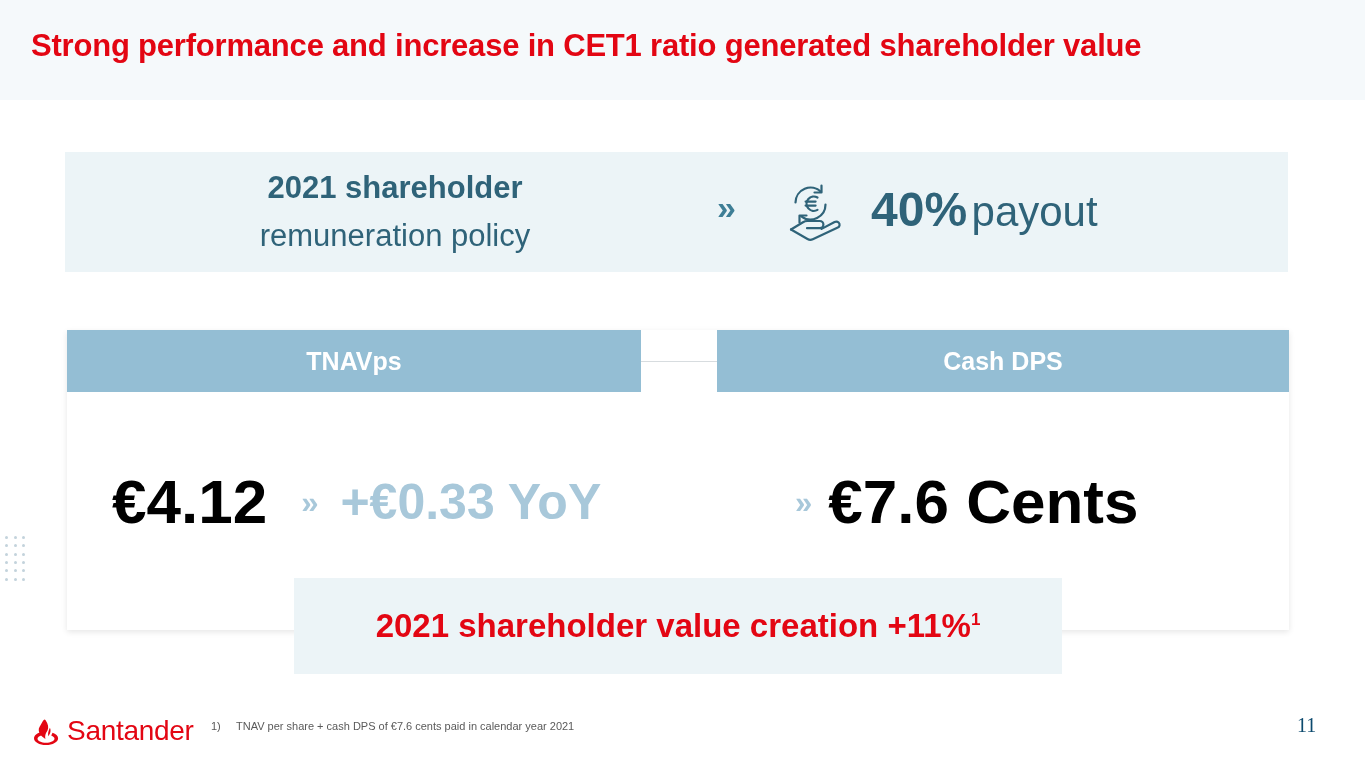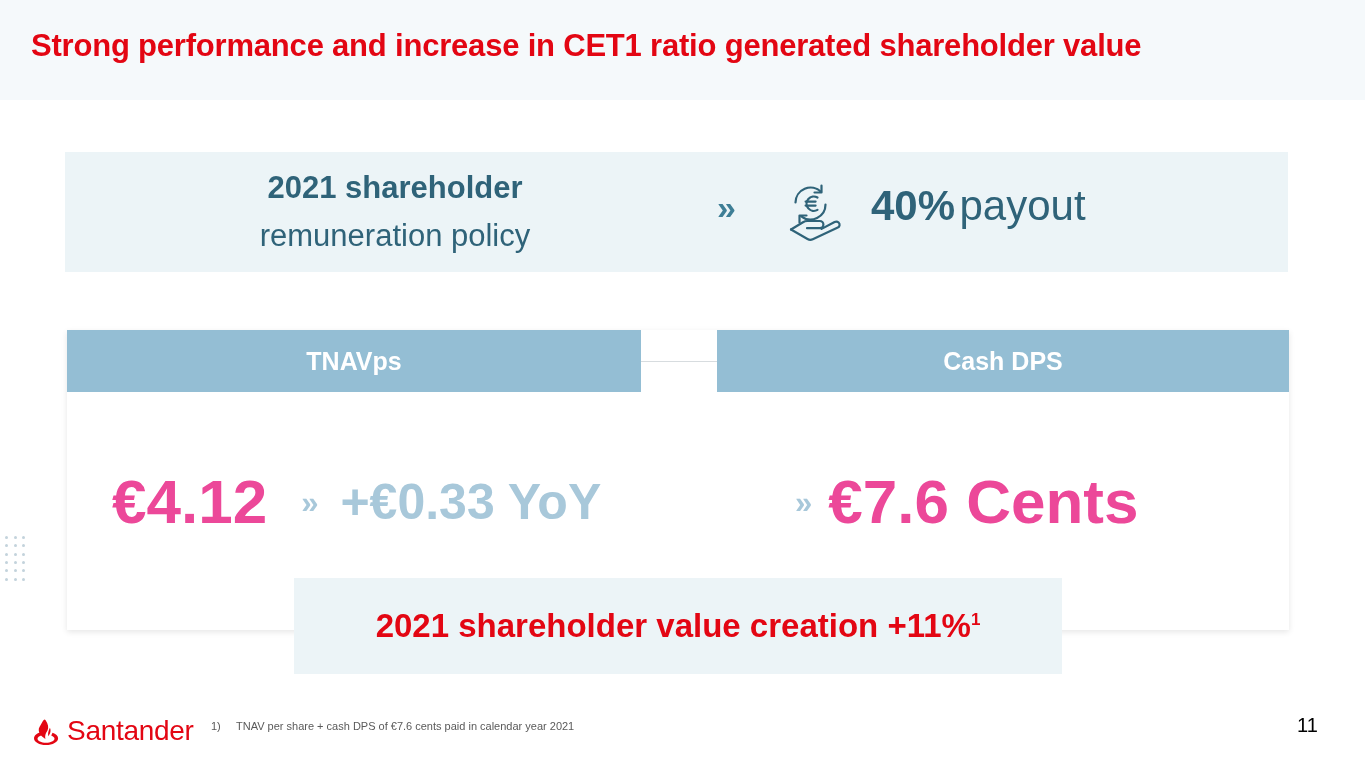--- a/index.html
+++ b/index.html
@@ -85,21 +85,21 @@
   }
   .payout-text {
     position: absolute;
     left: 806px;
     top: 30px;
     color: #2f6379;
     white-space: nowrap;
     font-family: "Liberation Sans Narrow", "Liberation Sans", sans-serif;
   }
   .payout-num {
-    font-size: 42px;
+    font-size: 48px;
     font-weight: bold;
   }
   .payout-word {
     font-size: 42px;
     font-weight: 400;
   }
 
   
   .metric-card {
     position: absolute;
@@ -142,21 +142,21 @@
     display: flex;
     align-items: center;
     white-space: nowrap;
   }
   .metric-row.left  { left: 112px; }
   .metric-row.right { left: 795px; }
 
   .big-red {
     font-size: 62px;
     font-weight: bold;
-    color: #ec4899;
+    color: #000000;
     font-family: "Liberation Sans Narrow", "Liberation Sans", sans-serif;
     line-height: 1;
   }
   .sm-chevron {
     font-size: 31px;
     font-weight: bold;
     color: #a8c8da;
     letter-spacing: -4px;
     margin: 0 26px 0 34px;
     line-height: 1;
@@ -242,22 +242,22 @@
     top: 720px;
     font-size: 11px;
     color: #5a5a5a;
     white-space: nowrap;
   }
   .page-num {
     position: absolute;
     left: 1297px;
     top: 714px;
     font-size: 20px;
-    color: #000000;
-    font-family: Liberation Sans, sans-serif;
+    color: #0c4a6e;
+    font-family: Liberation Serif, serif;
   }
 </style>
 </head>
 <body>
 
 <div class="title-banner">
   <div class="title-text">Strong performance and increase in CET1 ratio generated shareholder value</div>
 </div>
 
 <div class="policy-band">

